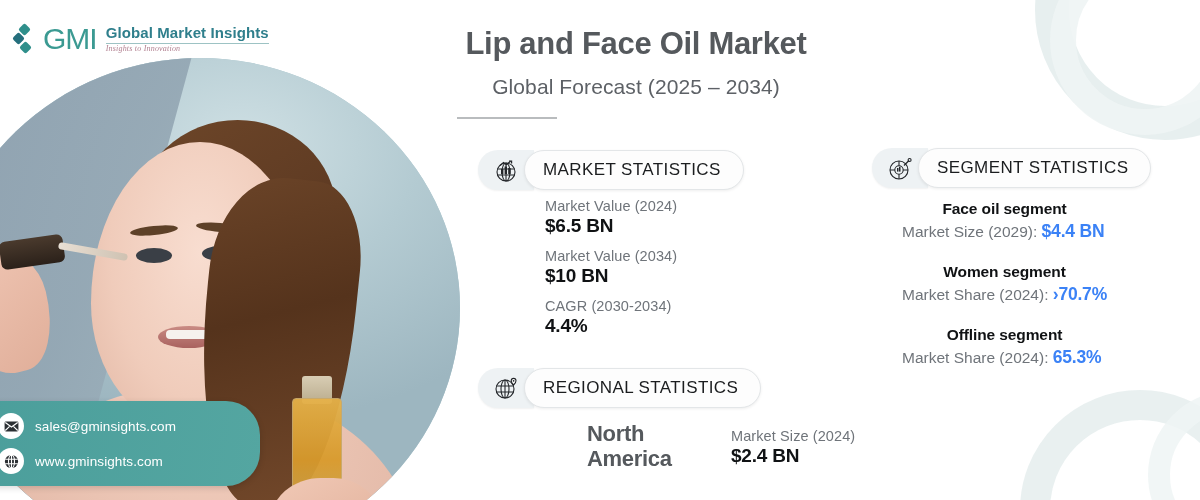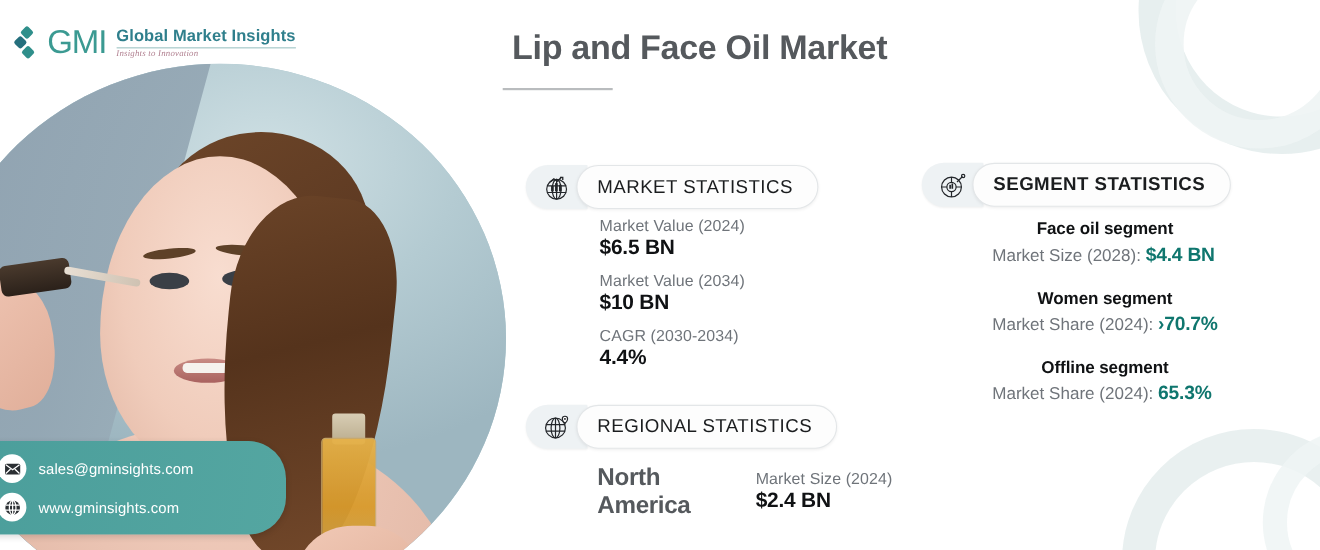--- a/index.html
+++ b/index.html
@@ -223,26 +223,26 @@
 
   
   .stats { position:absolute; z-index:20; }
   .stat-label { font-size:14.5px; color:#6f747a; letter-spacing:.1px; }
   .stat-value { font-size:19px; font-weight:bold; color:#101214; margin-top:1px; letter-spacing:-.2px; }
   .stat-row + .stat-row { margin-top:11px; }
 
   .seg-row + .seg-row { margin-top:21px; }
   .seg-name { font-size:15.5px; font-weight:bold; color:#101214; letter-spacing:-.1px;text-align:center; }
   .seg-line { font-size:15.5px; color:#6f747a; margin-top:3px; }
-  .seg-line b { color:#0f766e; font-size:17.5px; letter-spacing:-.2px; }
+  .seg-line b { color:#3b82f6; font-size:17.5px; letter-spacing:-.2px; }
 
   .region { position:absolute; z-index:20; display:flex; align-items:flex-start; gap:26px; }
   .region-name {
     font-size:22px; font-weight:bold; color:#55595d;
-    line-height:1.12; width:118px; letter-spacing:-.3px;
+    line-height:1.12; width:118px; letter-spacing:-.3px;margin-left:44px;
   }
   .region-sub { padding-top:6px; }
 
   
   .contact {
     position:absolute; left:-30px; bottom:14px;
     width:290px; padding:12px 14px 12px 28px;
     background:linear-gradient(100deg,#4b9e9b 0%, #54a6a1 100%);
     border-radius:0 34px 34px 0;
     box-shadow:0 2px 6px rgba(0,0,0,.15);
@@ -297,20 +297,21 @@
   <div class="logo-gmi">GMI</div>
   <div class="logo-text">
     <div class="logo-title">Global Market Insights</div>
     <div class="logo-rule"></div>
     <div class="logo-tag">Insights to Innovation</div>
   </div>
 </div>
 
 <div class="heading">
   <div class="h-title">Lip and Face Oil Market</div>
+  <div class="h-sub">Global Forecast (2025 – 2034)</div>
   <div class="h-rule"></div>
 </div>
 
 <div class="pill" style="left:478px; top:150px;">
   <div class="pill-iconwrap">
     <svg width="28" height="28" viewBox="0 0 28 28" fill="none" stroke="#23262a" stroke-width="1.1">
       <circle cx="14" cy="16" r="9"></circle>
       <ellipse cx="14" cy="16" rx="4" ry="9"></ellipse>
       <path d="M5.3 13h17.4M5.3 19h17.4M14 7v18"></path>
       <rect x="9" y="13" width="2.4" height="5" fill="#23262a" stroke="none"></rect>
@@ -331,39 +332,39 @@
   <div class="stat-row">
     <div class="stat-label">Market Value (2034)</div>
     <div class="stat-value">$10 BN</div>
   </div>
   <div class="stat-row">
     <div class="stat-label">CAGR (2030-2034)</div>
     <div class="stat-value">4.4%</div>
   </div>
 </div>
 
-<div class="pill" style="left:838px; top:148px;font-weight:bold;">
+<div class="pill" style="left:872px; top:148px;">
   <div class="pill-iconwrap">
     <svg width="28" height="28" viewBox="0 0 28 28" fill="none" stroke="#23262a" stroke-width="1.1">
       <circle cx="13" cy="16" r="9"></circle>
       <circle cx="13" cy="16" r="4.2"></circle>
       <path d="M13 7v4.8M13 20.2V25M4 16h4.8M17.2 16H22"></path>
       <rect x="11" y="14" width="1.5" height="3.6" fill="#23262a" stroke="none"></rect>
       <rect x="13" y="12.8" width="1.5" height="4.8" fill="#23262a" stroke="none"></rect>
       <path d="M18 11.5l5-5" stroke="#23262a" stroke-width="1.2"></path>
       <circle cx="23.6" cy="6" r="1.5"></circle>
     </svg>
   </div>
   <div class="pill-label">SEGMENT STATISTICS</div>
 </div>
 
 <div class="stats" style="left:902px; top:200px;">
   <div class="seg-row">
     <div class="seg-name">Face oil segment</div>
-    <div class="seg-line"><span>Market Size (2028): </span><b>$4.4 BN</b></div>
+    <div class="seg-line"><span>Market Size (2029): </span><b>$4.4 BN</b></div>
   </div>
   <div class="seg-row">
     <div class="seg-name">Women segment</div>
     <div class="seg-line"><span>Market Share (2024): </span><b>›70.7%</b></div>
   </div>
   <div class="seg-row">
     <div class="seg-name">Offline segment</div>
     <div class="seg-line"><span>Market Share (2024): </span><b>65.3%</b></div>
   </div>
 </div>

